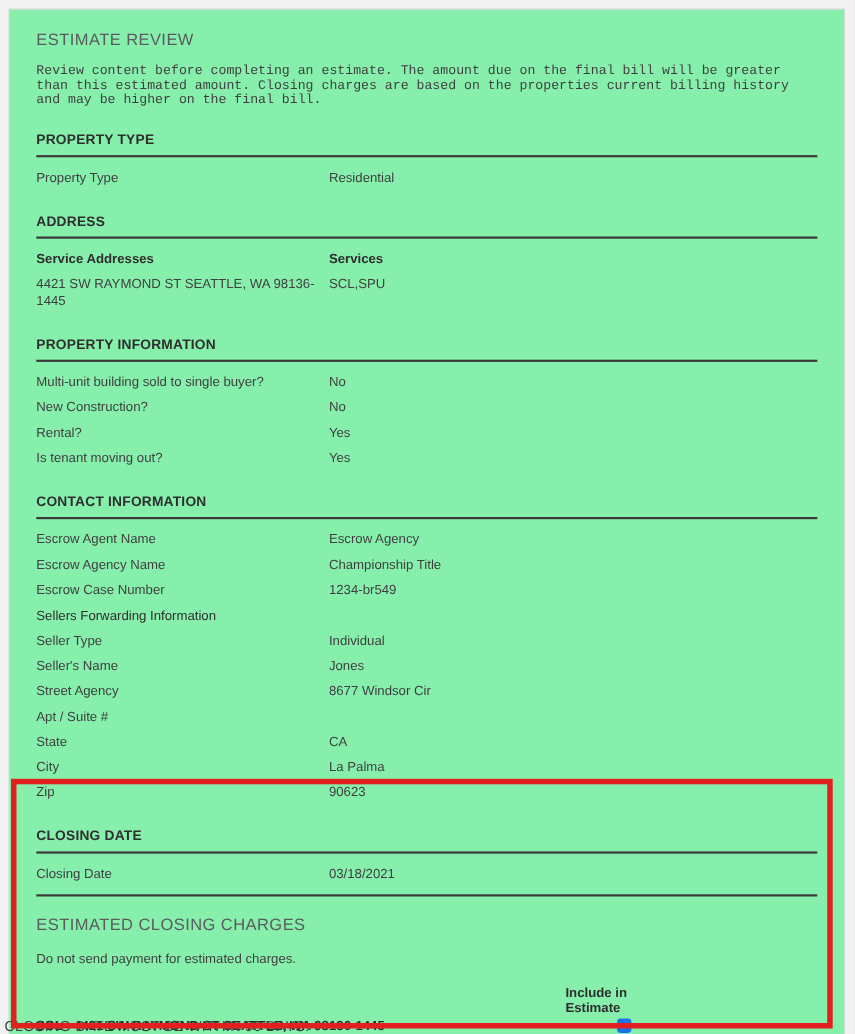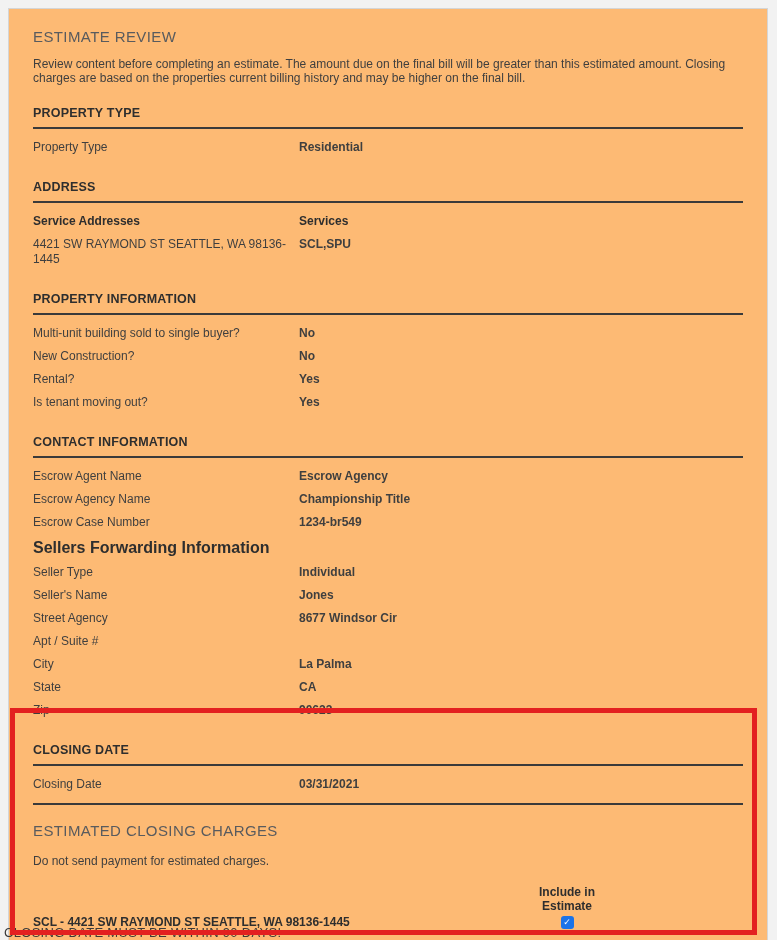--- a/index.html
+++ b/index.html
@@ -7,62 +7,63 @@
     margin: 0; padding: 0;
     width: 777px; height: 940px;
     background: #f2f2f2;
     font-family: "Liberation Sans", sans-serif;
     overflow: hidden;
   }
   .card {
     position: absolute;
     top: 8px; left: 8px;
     width: 760px; height: 932px;
-    background: #fdba74;
+    background: #86efac;
     border: 1px solid #d5d5d5;
     border-bottom: none;
     padding: 13px 24px 0 24px;
     overflow: hidden;
   }
   .page-title {
     font-size: 15px;
     color: #595b5e;
     letter-spacing: 0.4px;
     margin-top: 6px;
   }
   .intro {
     font-size: 12px;
     line-height: 13.5px;
     color: #3f3f3f;
     margin: 13px 0 0 0;
+    font-family: Liberation Mono, monospace;
   }
   .sec-head {
     font-size: 12.5px;
     font-weight: bold;
     color: #2e2e2e;
     letter-spacing: 0.2px;
     margin-top: 21px;
     padding-bottom: 7px;
     border-bottom: 2px solid #3a3a3a;
   }
   .frow {
     display: flex;
     padding: 4px 0;
     font-size: 12px;
     line-height: 15px;
     color: #3f3f3f;
   }
   .frow:first-of-type { margin-top: 0; }
   .frow .lbl { width: 266px; flex-shrink: 0; }
-  .frow .val { flex: 1; font-weight: bold; }
+  .frow .val { flex: 1; }
   .frow.bold { font-weight: bold; color: #2e2e2e; justify-content: space-between; }
   .rows { margin-top: 7px; }
   .subhead {
-    font-size: 16px;
-    font-weight: bold;
+    font-size: 12px;
+    font-weight: normal;
     color: #2e2e2e;
     padding: 5px 0 4px 0;
   }
   .divider {
     border-bottom: 2px solid #3a3a3a;
     margin-top: 7px;
   }
   
   .ecc-title {
     font-size: 15px;
@@ -71,21 +72,20 @@
     margin-top: 17px;
   }
   .ecc-note {
     font-size: 12px;
     color: #3f3f3f;
     margin: 15px 0 0 0;
   }
   .include-head {
     margin-left: 481px;
     width: 106px;
-    text-align: center;
     font-size: 12px;
     font-weight: bold;
     color: #2e2e2e;
     margin-top: 17px;
     margin-bottom: 2px;
   }
   .charge { display: flex; align-items: flex-start; }
   .charge-info { width: 437px; }
   .charge-title {
     font-size: 12px;
@@ -204,38 +204,38 @@
     </div>
     <div class="frow">
       <span class="lbl">Street Agency</span>
       <span class="val">8677 Windsor Cir</span>
     </div>
     <div class="frow">
       <span class="lbl">Apt / Suite #</span>
       <span class="val"></span>
     </div>
     <div class="frow">
+      <span class="lbl">State</span>
+      <span class="val">CA</span>
+    </div>
+    <div class="frow">
       <span class="lbl">City</span>
       <span class="val">La Palma</span>
     </div>
     <div class="frow">
-      <span class="lbl">State</span>
-      <span class="val">CA</span>
-    </div>
-    <div class="frow">
       <span class="lbl">Zip</span>
       <span class="val">90623</span>
     </div>
   </div>
 
   <div class="sec-head">CLOSING DATE</div>
   <div class="rows">
     <div class="frow">
       <span class="lbl">Closing Date</span>
-      <span class="val">03/31/2021</span>
+      <span class="val">03/18/2021</span>
     </div>
   </div>
   <div class="divider"></div>
 
   <div class="ecc-title">ESTIMATED CLOSING CHARGES</div>
   <p class="ecc-note">Do not send payment for estimated charges.</p>
 
   <div class="include-head">Include in Estimate</div>
 
   <div class="charge">

